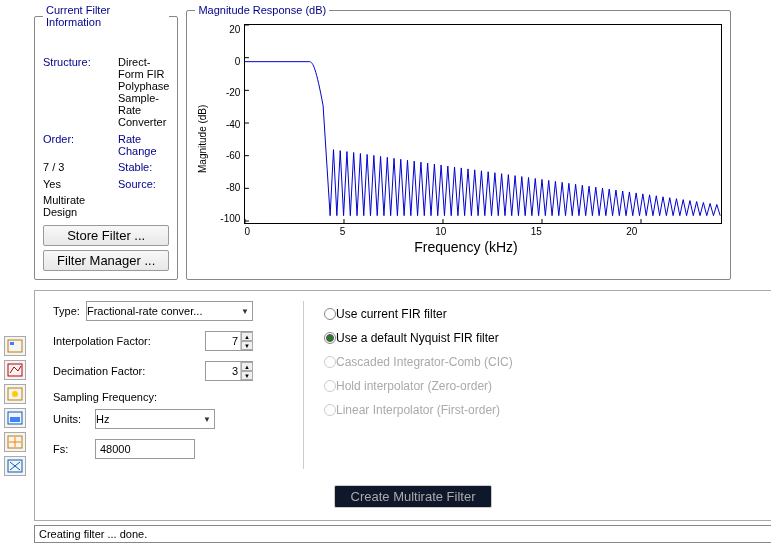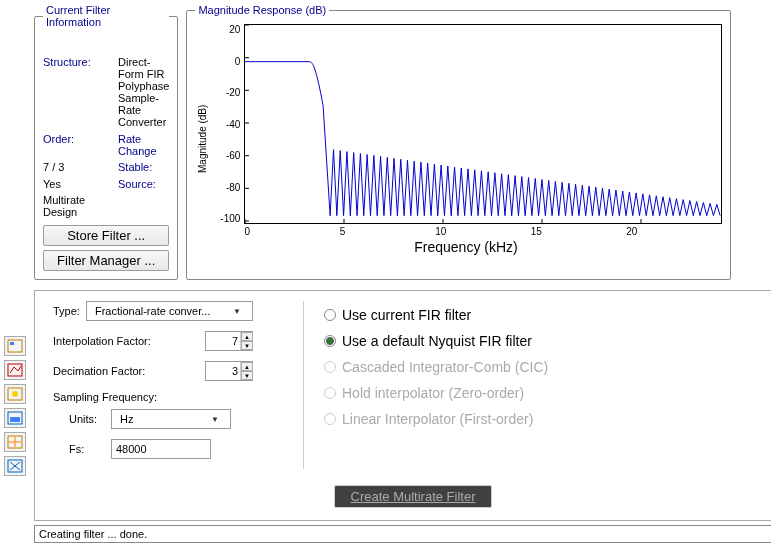--- a/index.html
+++ b/index.html
@@ -31,39 +31,39 @@
 .row-bottom { margin-top: 10px; position: relative; }
 .sidebar-icons { position: absolute; left: -30px; top: 46px; display: flex; flex-direction: column; gap: 4px; }
 .sidebar-icons .ico { width: 22px; height: 20px; border: 1px solid #aaa; background: #f4f4f4; display: flex; align-items: center; justify-content: center; font-size: 10px; cursor: pointer; }
 .sidebar-icons .ico svg { width: 16px; height: 14px; }
 
 .controls { width: 758px; border: 1px solid #aaa; padding: 10px 18px 12px; background: #fff; }
 .ctl-row { display: flex; gap: 50px; }
 .ctl-left { width: 200px; }
 .form-row { display: flex; align-items: center; margin-bottom: 10px; gap: 6px; }
 .form-row label { color: #000; }
-.select { flex: 1; border: 1px solid #9a9a9a; background: #fff; font-size: 11px; height: 20px; padding: 1px 8px; display: flex; align-items: center; justify-content: space-between; cursor: pointer; }
+.select { flex: 1; border: 1px solid #9a9a9a; background: #fff; font-size: 11px; height: 20px; padding: 1px 0; display: flex; align-items: center; justify-content: space-between; cursor: pointer; }
 .select .arrow { font-size: 8px; color: #333; padding: 0 3px; }
 .numfield { width: 48px; border: 1px solid #9a9a9a; background: #fff; height: 20px; display: flex; align-items: center; }
 .numfield input { border: none; width: 34px; text-align: right; font-size: 11px; padding: 2px; outline: none; }
 .spin { display: flex; flex-direction: column; border-left: 1px solid #ccc; }
 .spin button { width: 12px; height: 9px; border: 1px solid #aaa; background: #f0f0f0; font-size: 6px; line-height: 6px; cursor: pointer; padding: 0; }
 .textfield { border: 1px solid #9a9a9a; height: 20px; width: 100px; padding: 2px 4px; font-size: 11px; }
-.indent { margin-left: 16px; }
+.indent { }
 .section-lbl { margin: 6px 0 6px 0; }
 
 .ctl-right { flex: 1; border-left: 1px solid #ccc; border-right: 1px solid #ccc; padding: 6px 0 6px 20px; }
-.radio-row { display: flex; align-items: center; gap: 6px; margin-bottom: 10px; font-size: 14px; }
+.radio-row { display: flex; align-items: center; margin-bottom: 10px; font-size: 12px; }
 .radio-row.disabled { color: #aaa; }
 .radio { width: 12px; height: 12px; border: 1px solid #888; border-radius: 50%; display: inline-flex; align-items: center; justify-content: center; background: #fff; }
 .radio.disabled { border-color: #ccc; }
 .radio.selected::after { content: ""; width: 6px; height: 6px; background: #2a7a2a; border-radius: 50%; border: 1px solid #555; }
 
 .create-row { text-align: center; margin-top: 16px; }
-.btn.disabled { color: #aaa; border-color: #ccc; background: #404040; cursor: default; text-decoration: underline; }
+.btn.disabled { color: #aaa; border-color: #ccc; background: #0f172a; cursor: default; }
 
 .status { border: 1px solid #888; margin-top: 4px; padding: 2px 4px; font-size: 11px; height: 18px; width: 758px; }
 
 
 .chartpath { stroke: #0000cc; stroke-width: 1; fill: none; }
 .ticks line { stroke: #000; stroke-width: 1; }
 </style>
 </head>
 <body>
 

